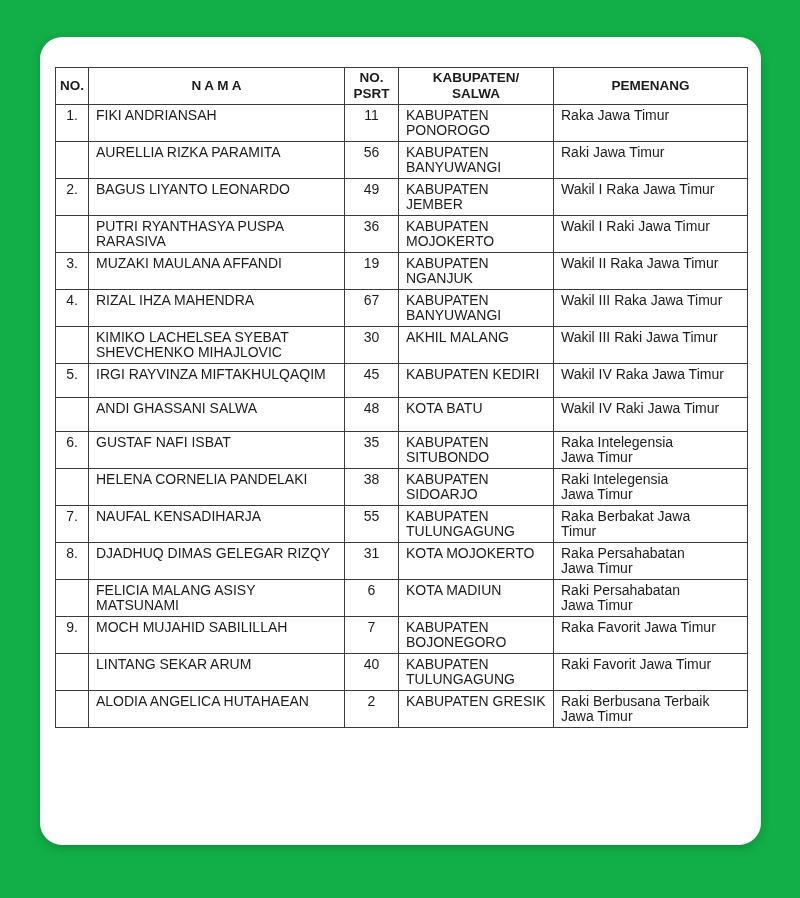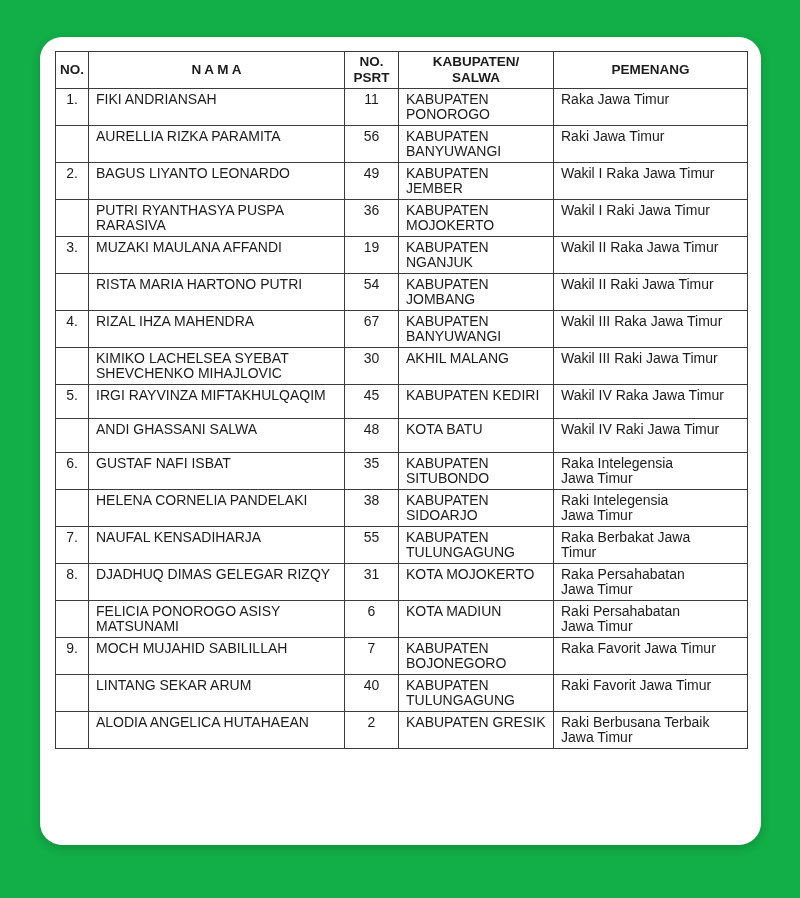--- a/index.html
+++ b/index.html
@@ -27,20 +27,21 @@
   }
   .table-wrap {
     position: absolute;
     left: 15px;
     top: 14px;
   }
   table {
     border-collapse: collapse;
     table-layout: fixed;
     width: 692px;
+    margin-top: 16px;
   }
   th, td {
     border: 1px solid #3b3b3b;
     white-space: pre-line;
     overflow: hidden;
   }
   th {
     font-size: 13.5px;
     font-weight: bold;
     line-height: 16px;
@@ -127,28 +128,20 @@
           </tr>
           <tr>
             <td class="col-no">3.</td>
             <td class="col-nama">MUZAKI MAULANA AFFANDI</td>
             <td class="col-psrt">19</td>
             <td class="col-kota">KABUPATEN
 NGANJUK</td>
             <td class="col-pemenang">Wakil II Raka Jawa Timur</td>
           </tr>
           <tr>
-            <td class="col-no"></td>
-            <td class="col-nama">RISTA MARIA HARTONO PUTRI</td>
-            <td class="col-psrt">54</td>
-            <td class="col-kota">KABUPATEN
-JOMBANG</td>
-            <td class="col-pemenang">Wakil II Raki Jawa Timur</td>
-          </tr>
-          <tr>
             <td class="col-no">4.</td>
             <td class="col-nama">RIZAL IHZA MAHENDRA</td>
             <td class="col-psrt">67</td>
             <td class="col-kota">KABUPATEN
 BANYUWANGI</td>
             <td class="col-pemenang">Wakil III Raka Jawa Timur</td>
           </tr>
           <tr>
             <td class="col-no"></td>
             <td class="col-nama">KIMIKO LACHELSEA SYEBAT
@@ -201,21 +194,21 @@
           <tr>
             <td class="col-no">8.</td>
             <td class="col-nama">DJADHUQ DIMAS GELEGAR RIZQY</td>
             <td class="col-psrt">31</td>
             <td class="col-kota">KOTA MOJOKERTO</td>
             <td class="col-pemenang">Raka Persahabatan
 Jawa Timur</td>
           </tr>
           <tr>
             <td class="col-no"></td>
-            <td class="col-nama">FELICIA PONOROGO ASISY
+            <td class="col-nama">FELICIA MALANG ASISY
 MATSUNAMI</td>
             <td class="col-psrt">6</td>
             <td class="col-kota">KOTA MADIUN</td>
             <td class="col-pemenang">Raki Persahabatan
 Jawa Timur</td>
           </tr>
           <tr>
             <td class="col-no">9.</td>
             <td class="col-nama">MOCH MUJAHID SABILILLAH</td>
             <td class="col-psrt">7</td>

